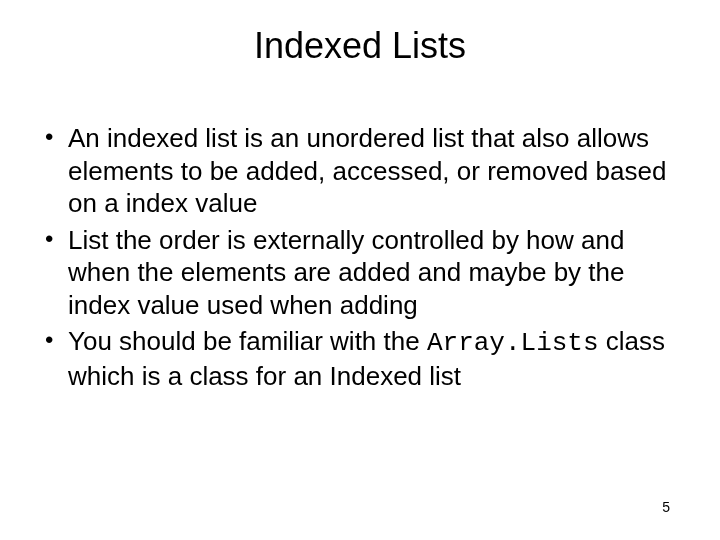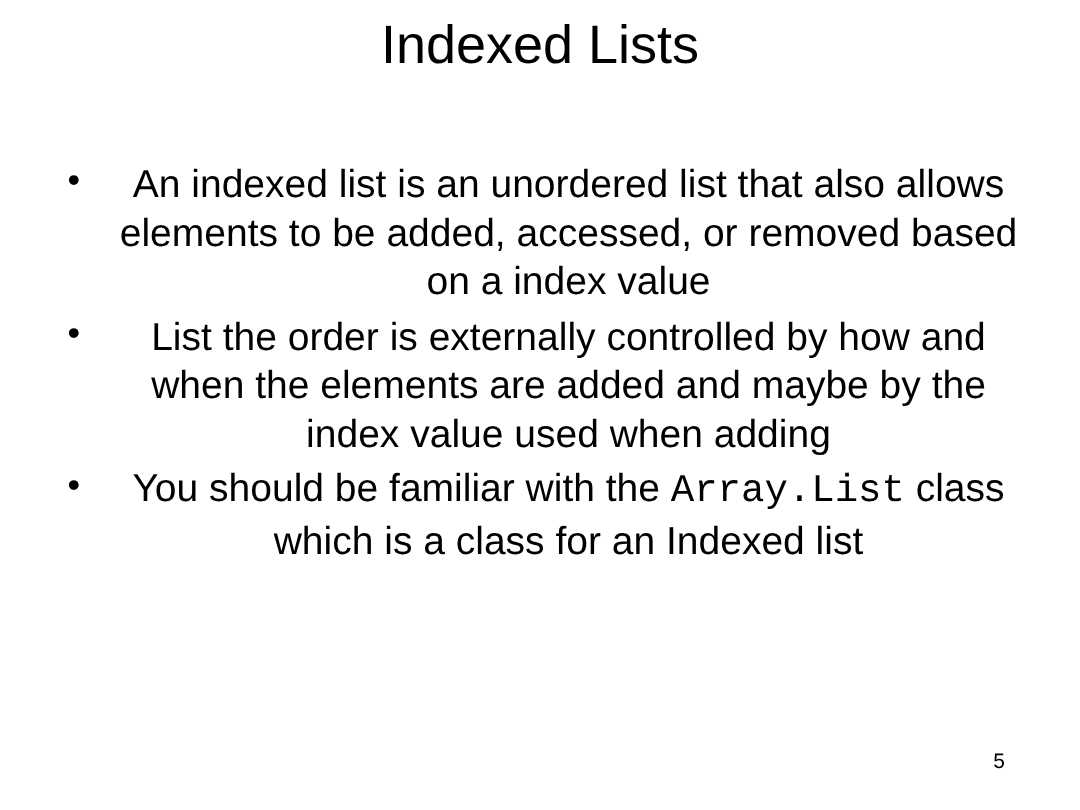--- a/index.html
+++ b/index.html
@@ -12,36 +12,35 @@
       height: 540px;
       background: white;
       font-family: Arial, Helvetica, sans-serif;
       color: black;
       position: relative;
       overflow: hidden;
     }
     .slide {
       width: 100%;
       height: 100%;
-      padding: 4px 30px;
+      padding: 20px 30px;
       position: relative;
     }
     .title {
       text-align: center;
       font-size: 36px;
       font-weight: normal;
       margin-top: 5px;
       margin-bottom: 55px;
     }
     .content {
       padding-left: 10px;
     }
     ul {
       list-style: none;
-      text-align: center;
     }
     li {
       font-size: 26px;
       line-height: 1.25;
       margin-bottom: 4px;
       padding-left: 28px;
       position: relative;
     }
     li::before {
       content: "•";
@@ -66,18 +65,18 @@
   <h1 class="title">Indexed Lists</h1>
   <div class="content">
     <ul>
       <li>
         <span>An indexed list is an unordered list that also allows elements to be added, accessed, or removed based on a index value</span>
       </li>
       <li>
         <span>List the order is externally controlled by how and when the elements are added and maybe by the index value used when adding</span>
       </li>
       <li>
-        <span>You should be familiar with the </span><span class="code">Array.List</span><span> class which is a class for an Indexed list</span>
+        <span>You should be familiar with the </span><span class="code">Array.Lists</span><span> class which is a class for an Indexed list</span>
       </li>
     </ul>
   </div>
   <div class="page-number">5</div>
 </div>
 
 </body></html>

